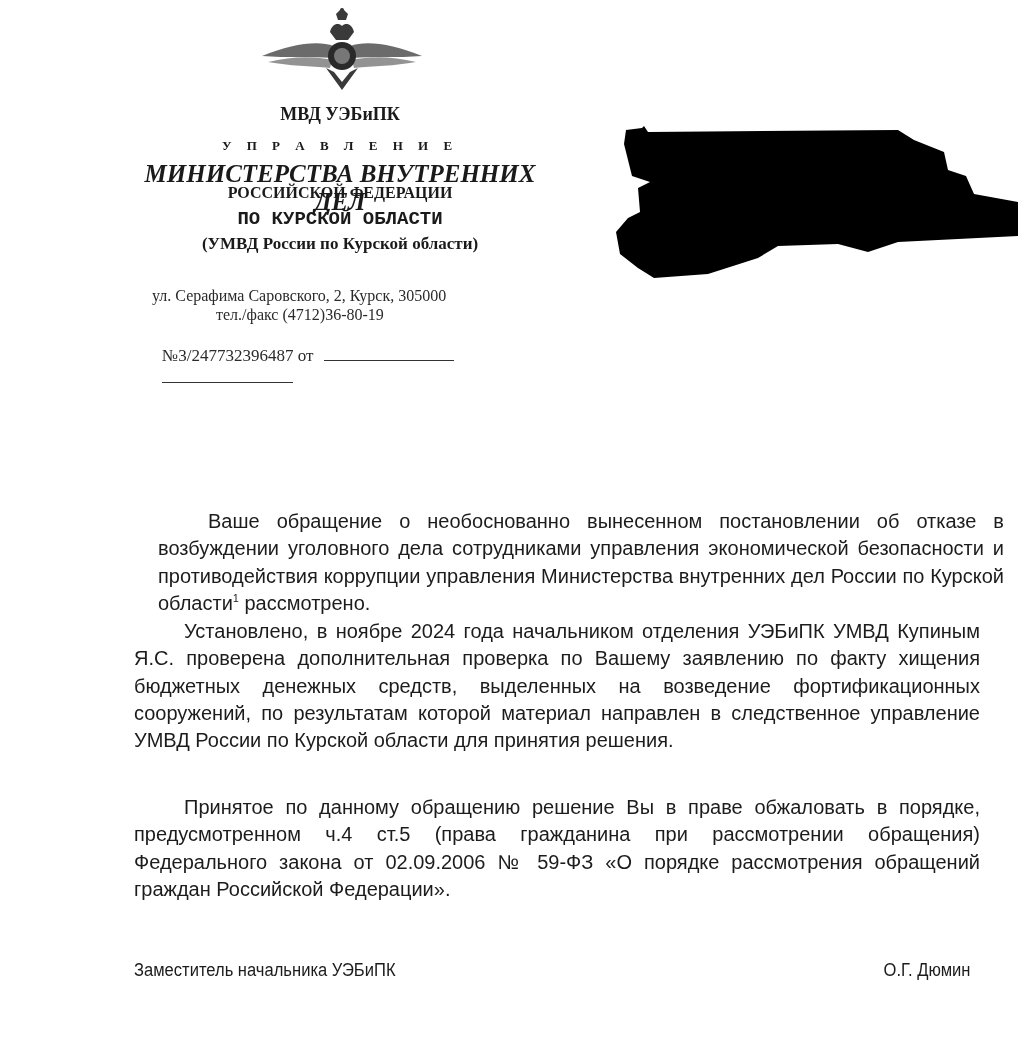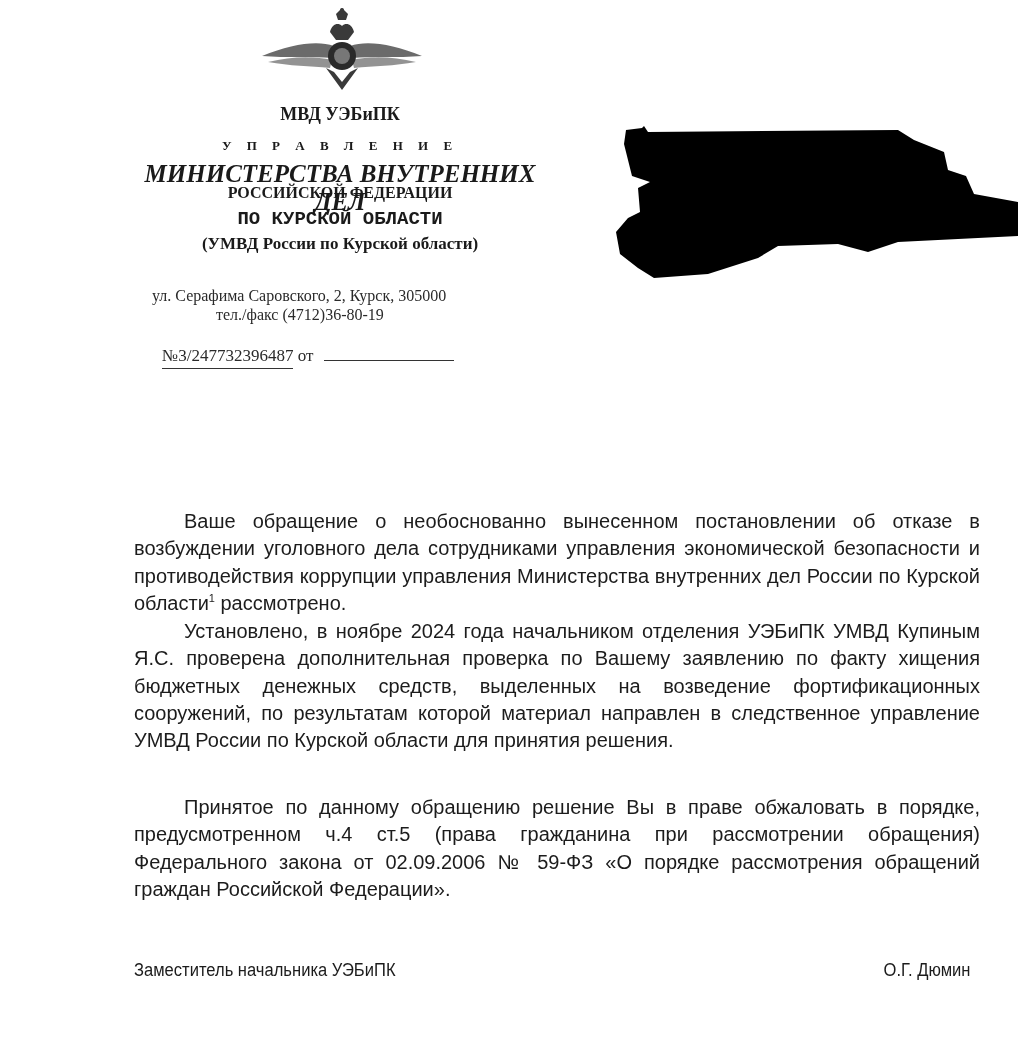--- a/index.html
+++ b/index.html
@@ -12,30 +12,30 @@
   .hdr.mvd { top: 104px; font-size: 18px; }
   .hdr.upr { top: 138px; font-size: 13px; letter-spacing: 6px; }
   .hdr.l1 { top: 160px; font-size: 25px; font-style: italic; }
   .hdr.l2 { top: 184px; font-size: 16px; }
   .hdr.l3 { top: 208px; font-size: 19px; font-family: Liberation Mono, monospace; }
   .hdr.l4 { top: 234px; font-size: 17px; }
   .addr { position: absolute; font-size: 16px; color: #2a2a2a; }
   .addr.a1 { left: 152px; top: 287px; }
   .addr.a2 { left: 216px; top: 306px; font-family: Liberation Serif, serif; }
   .regno { position: absolute; left: 162px; top: 344px; font-size: 17px; color: #2a2a2a; }
-  .regno .num { border-bottom: 1.5px solid #333; padding-bottom: 3px; }
+  .regno .num { border-bottom: 1.5px solid #333; padding-bottom: 17px; }
   .regno .date-blank { display: inline-block; width: 130px; border-bottom: 1.5px solid #333; margin-left: 6px; height: 16px; vertical-align: baseline; }
   .redaction { position: absolute; left: 598px; top: 124px; width: 424px; height: 160px; }
   .body-text {
     position: absolute; left: 134px; width: 846px; font-family: "Liberation Sans Narrow", "Liberation Sans", sans-serif;
     font-size: 20px; line-height: 27.3px; text-align: justify; color: #1c1c1c;
     transform-origin: left top;
   }
   .para { text-indent: 50px; margin: 0; text-align: justify; }
-  .p1 { top: 508px; }
+  .p1 { top: 508px; margin-left: 24px; }
   .p2 { top: 618px; }
   .p3 { top: 794px; }
   sup { font-size: 11px; vertical-align: 8px; line-height: 0; }
   .sign { position: absolute; top: 960px; font-family: "Liberation Sans", sans-serif; font-size: 18px; color: #1c1c1c; }
   .sign.role { left: 134px; transform: scaleX(0.92); transform-origin: left; }
   .sign.name { right: 54px; transform: scaleX(0.92); transform-origin: right; }
 </style>
 </head>
 <body>
 

